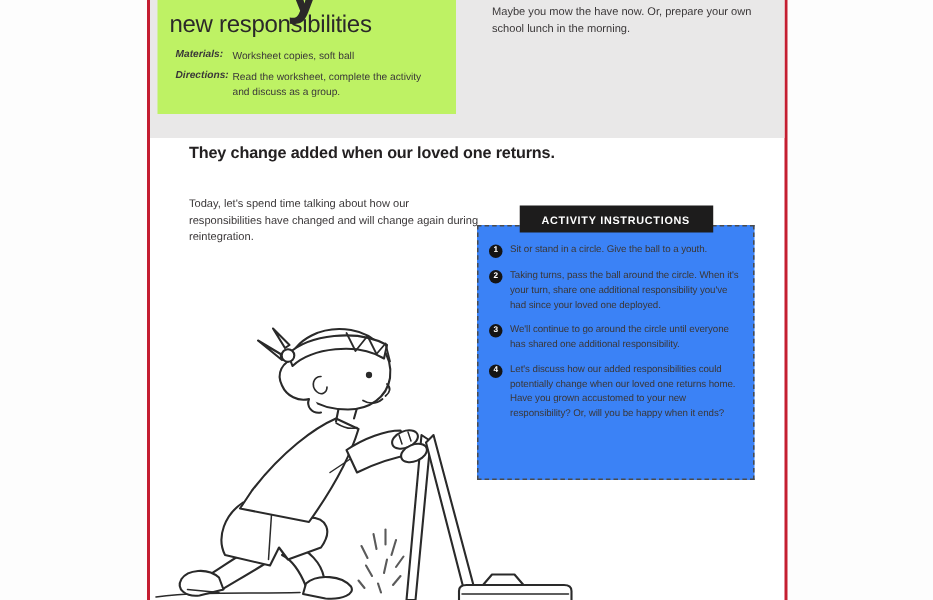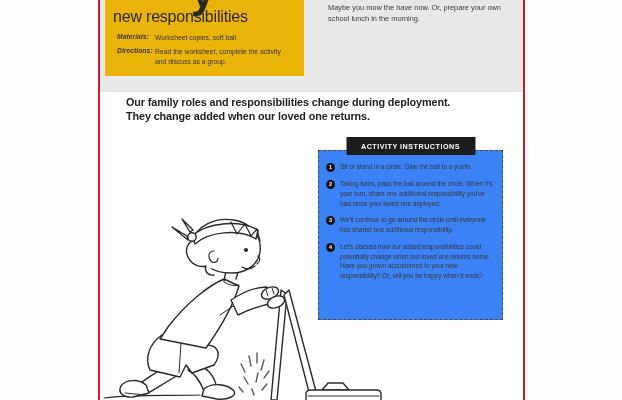--- a/index.html
+++ b/index.html
@@ -15,21 +15,21 @@
     border-left:2px solid #c41e31;border-right:2px solid #c41e31;
   }
   
   .band{
     position:absolute;left:0;top:0;width:100%;height:92px;
     background:#e9e8e8;
   }
   
   .card{
     position:absolute;left:5px;top:0;width:199px;height:76px;
-    background:#eab308;overflow:hidden;
+    background:#bef264;overflow:hidden;
   }
   .cutoff-letter{
     position:absolute;top:-31px;left:86px;
     font-size:42px;font-weight:bold;color:#2b2829;
   }
   .card-title{
     position:absolute;top:8px;left:8px;
     font-size:16px;color:#2b2829;letter-spacing:-0.2px;white-space:nowrap;
   }
   .card-row{position:absolute;left:12px;display:flex;}
@@ -106,25 +106,25 @@
       <span class="card-label">Directions:</span>
       <span class="card-value">Read the worksheet, complete the activity and discuss as a group.</span>
     </div>
   </div>
 
   <div class="band-intro">
     <p>Maybe you mow the have now. Or, prepare your own school lunch in the morning.</p>
   </div>
 
   <div class="headline">
-    <div>Our family roles and responsibilities change during deployment.</div>
     <div>They change added when our loved one returns.</div>
   </div>
 
   <div class="left-col">
+    <p>Today, let's spend time talking about how our responsibilities have changed and will change again during reintegration.</p>
   </div>
 
   <div class="activity-box">
     <div class="activity-header">ACTIVITY INSTRUCTIONS</div>
     <div class="steps">
       <div class="step">
         <span class="step-num">1</span>
         <span class="step-text">Sit or stand in a circle. Give the ball to a youth.</span>
       </div>
       <div class="step">

